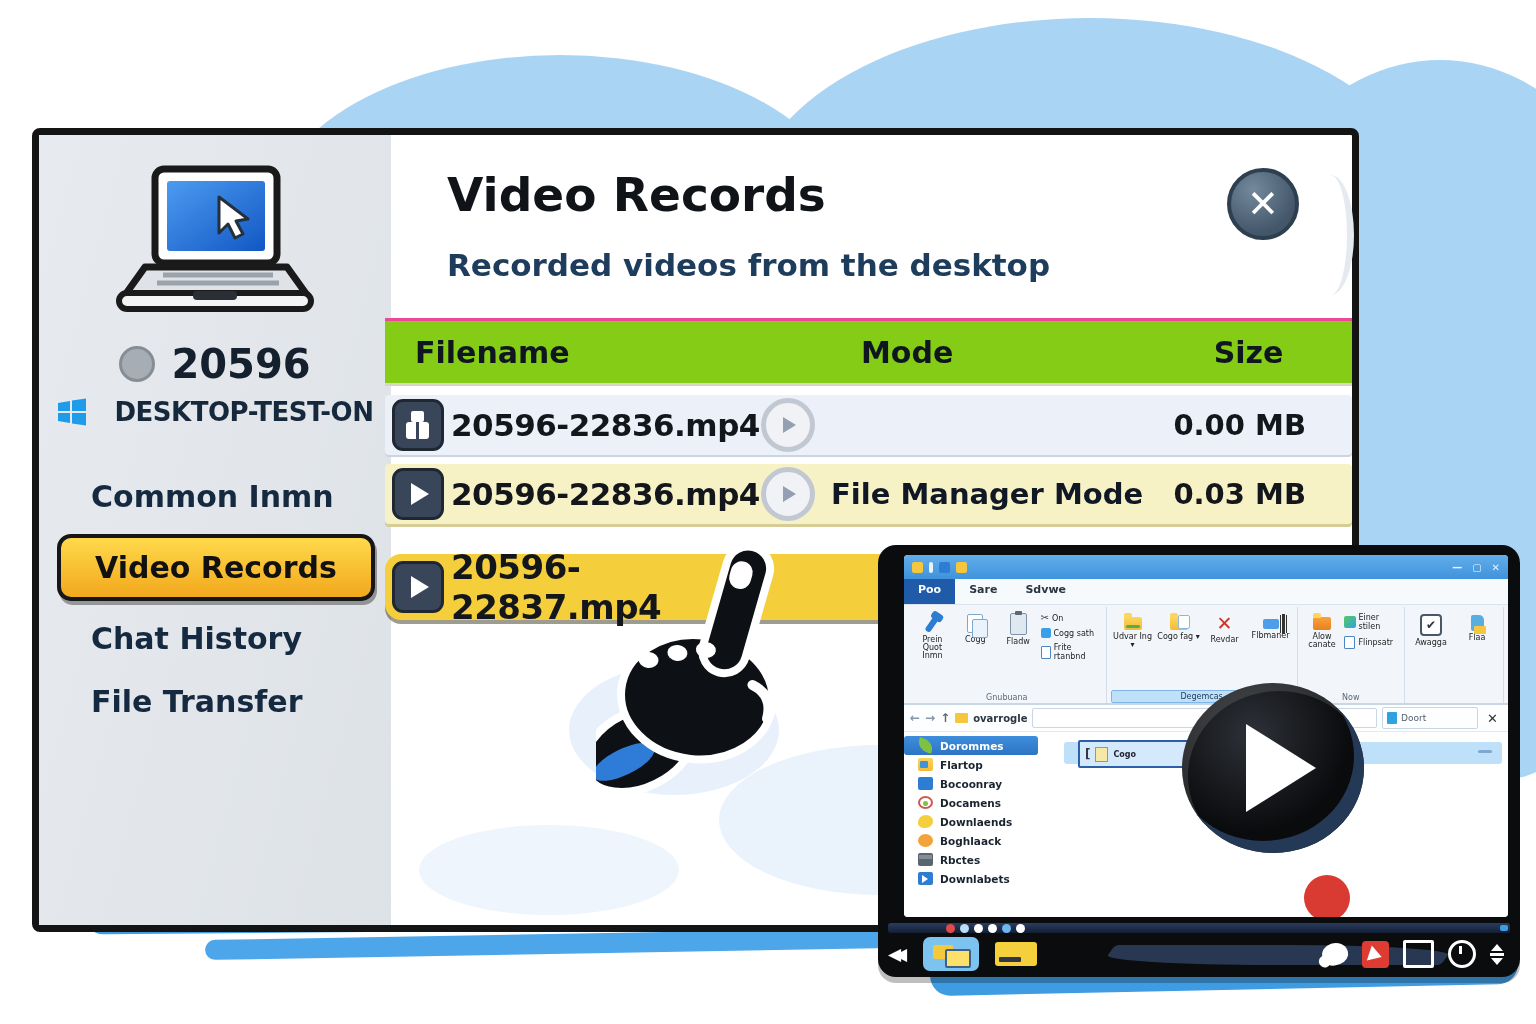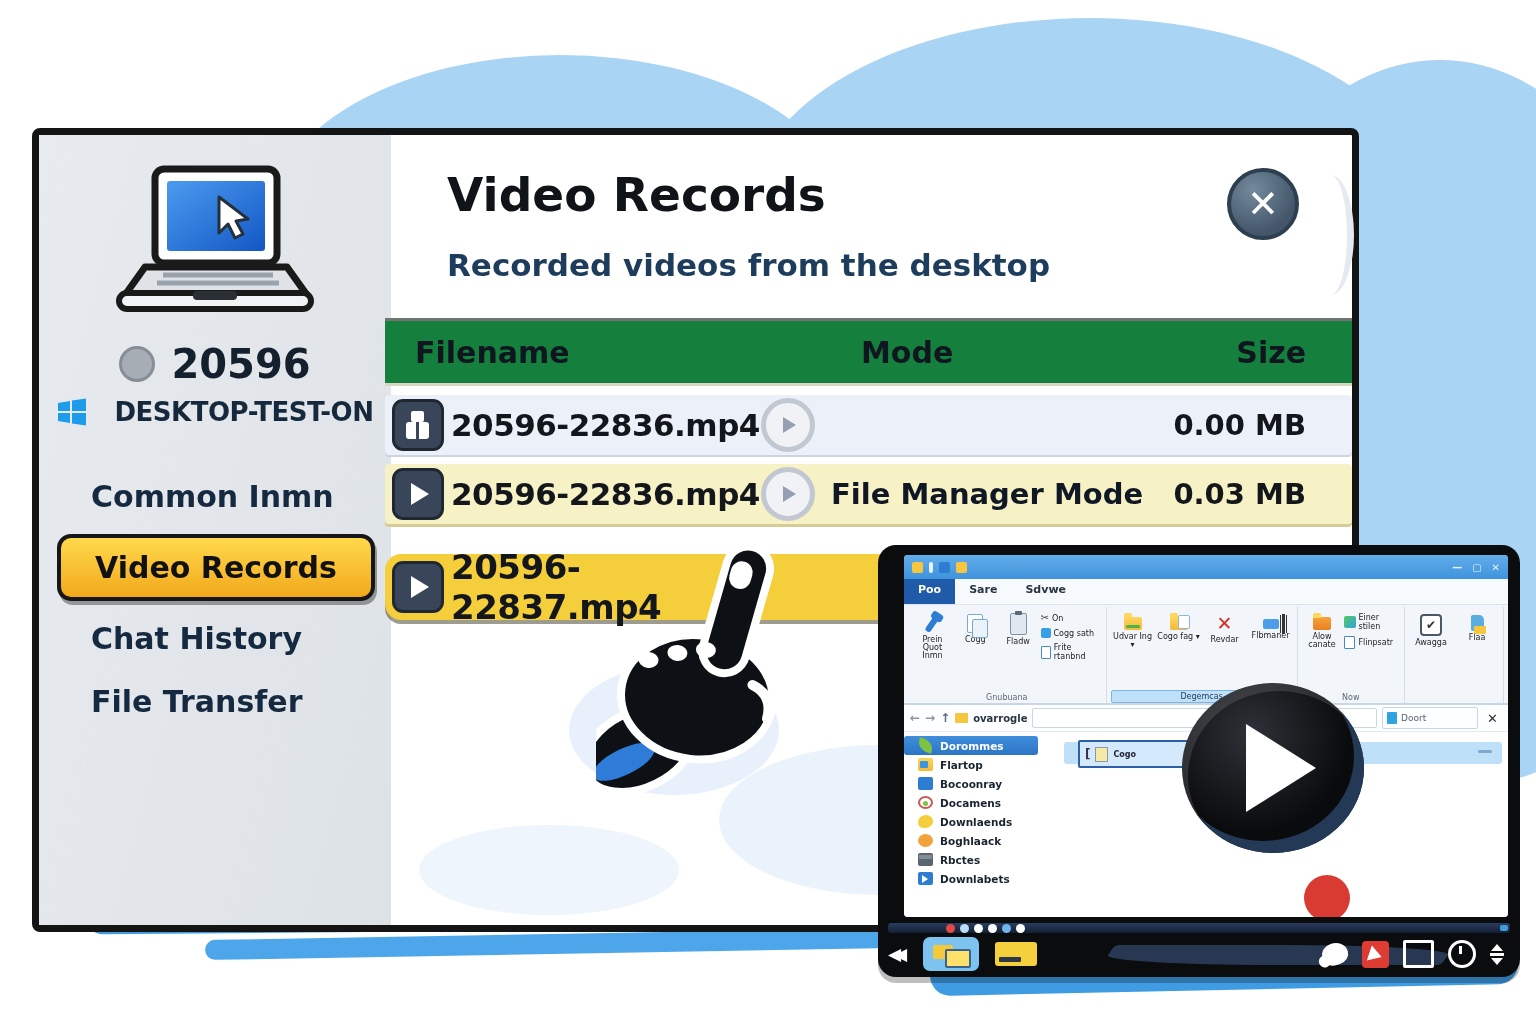--- a/index.html
+++ b/index.html
@@ -28,25 +28,25 @@
   
   #pg-title{position:absolute;left:408px;top:32px;font-size:47px;font-weight:800;color:#101418;}
   #pg-sub{position:absolute;left:408px;top:112px;font-size:31px;font-weight:700;color:#1E3D5C;}
   #close-btn{position:absolute;left:1188px;top:33px;width:64px;height:64px;border-radius:50%;
     background:radial-gradient(circle at 35% 28%,#74899C,#44576A 70%);border:4px solid #2E3F4F;
     color:#fff;font-size:38px;font-weight:900;display:flex;align-items:center;justify-content:center;cursor:pointer;}
   .arc-accent{position:absolute;left:1268px;top:40px;width:40px;height:120px;border:0;
     border-right:7px solid #E4EAEF;border-radius:0 50% 50% 0/0 50% 50% 0;}
   
   #vr-table{position:absolute;left:346px;top:183px;width:967px;}
-  #vr-head{display:flex;background:#15803d;border-top:3px solid #737373;border-bottom:3px solid #D8D5C0;
+  #vr-head{display:flex;background:#84cc16;border-top:3px solid #ec4899;border-bottom:3px solid #D8D5C0;
     height:62px;align-items:center;font-size:30px;font-weight:800;color:#10161F;}
   .h-file{width:446px;padding-left:30px;}
   .h-mode{width:330px;}
-  .h-size{flex:1;text-align:right;padding-right:46px;}
+  .h-size{flex:1;text-align:center;padding-right:46px;}
   .vr-row{display:flex;align-items:center;height:60px;margin-top:9px;font-weight:800;color:#13161b;}
   .vr-row.light{background:#ECF1F9;border-radius:4px;box-shadow:0 2px 0 #CBD4DF;}
   .vr-row.pale{background:#F7F1C6;border-radius:4px;box-shadow:0 3px 0 #D6CD96;}
   .vr-row.strong{background:#F4CF3B;border-radius:16px;height:66px;box-shadow:0 4px 0 rgba(40,35,5,.45);margin-top:30px;}
   .cell-icon{width:66px;display:flex;justify-content:center;}
   .cell-name{width:310px;font-size:31px;letter-spacing:-0.5px;}
   .vr-row.strong .cell-name{font-size:34px;}
   .cell-circle{width:70px;}
   .cell-mode{width:330px;font-size:29px;color:#101826;}
   .cell-size{flex:1;text-align:right;padding-right:46px;font-size:29px;}

